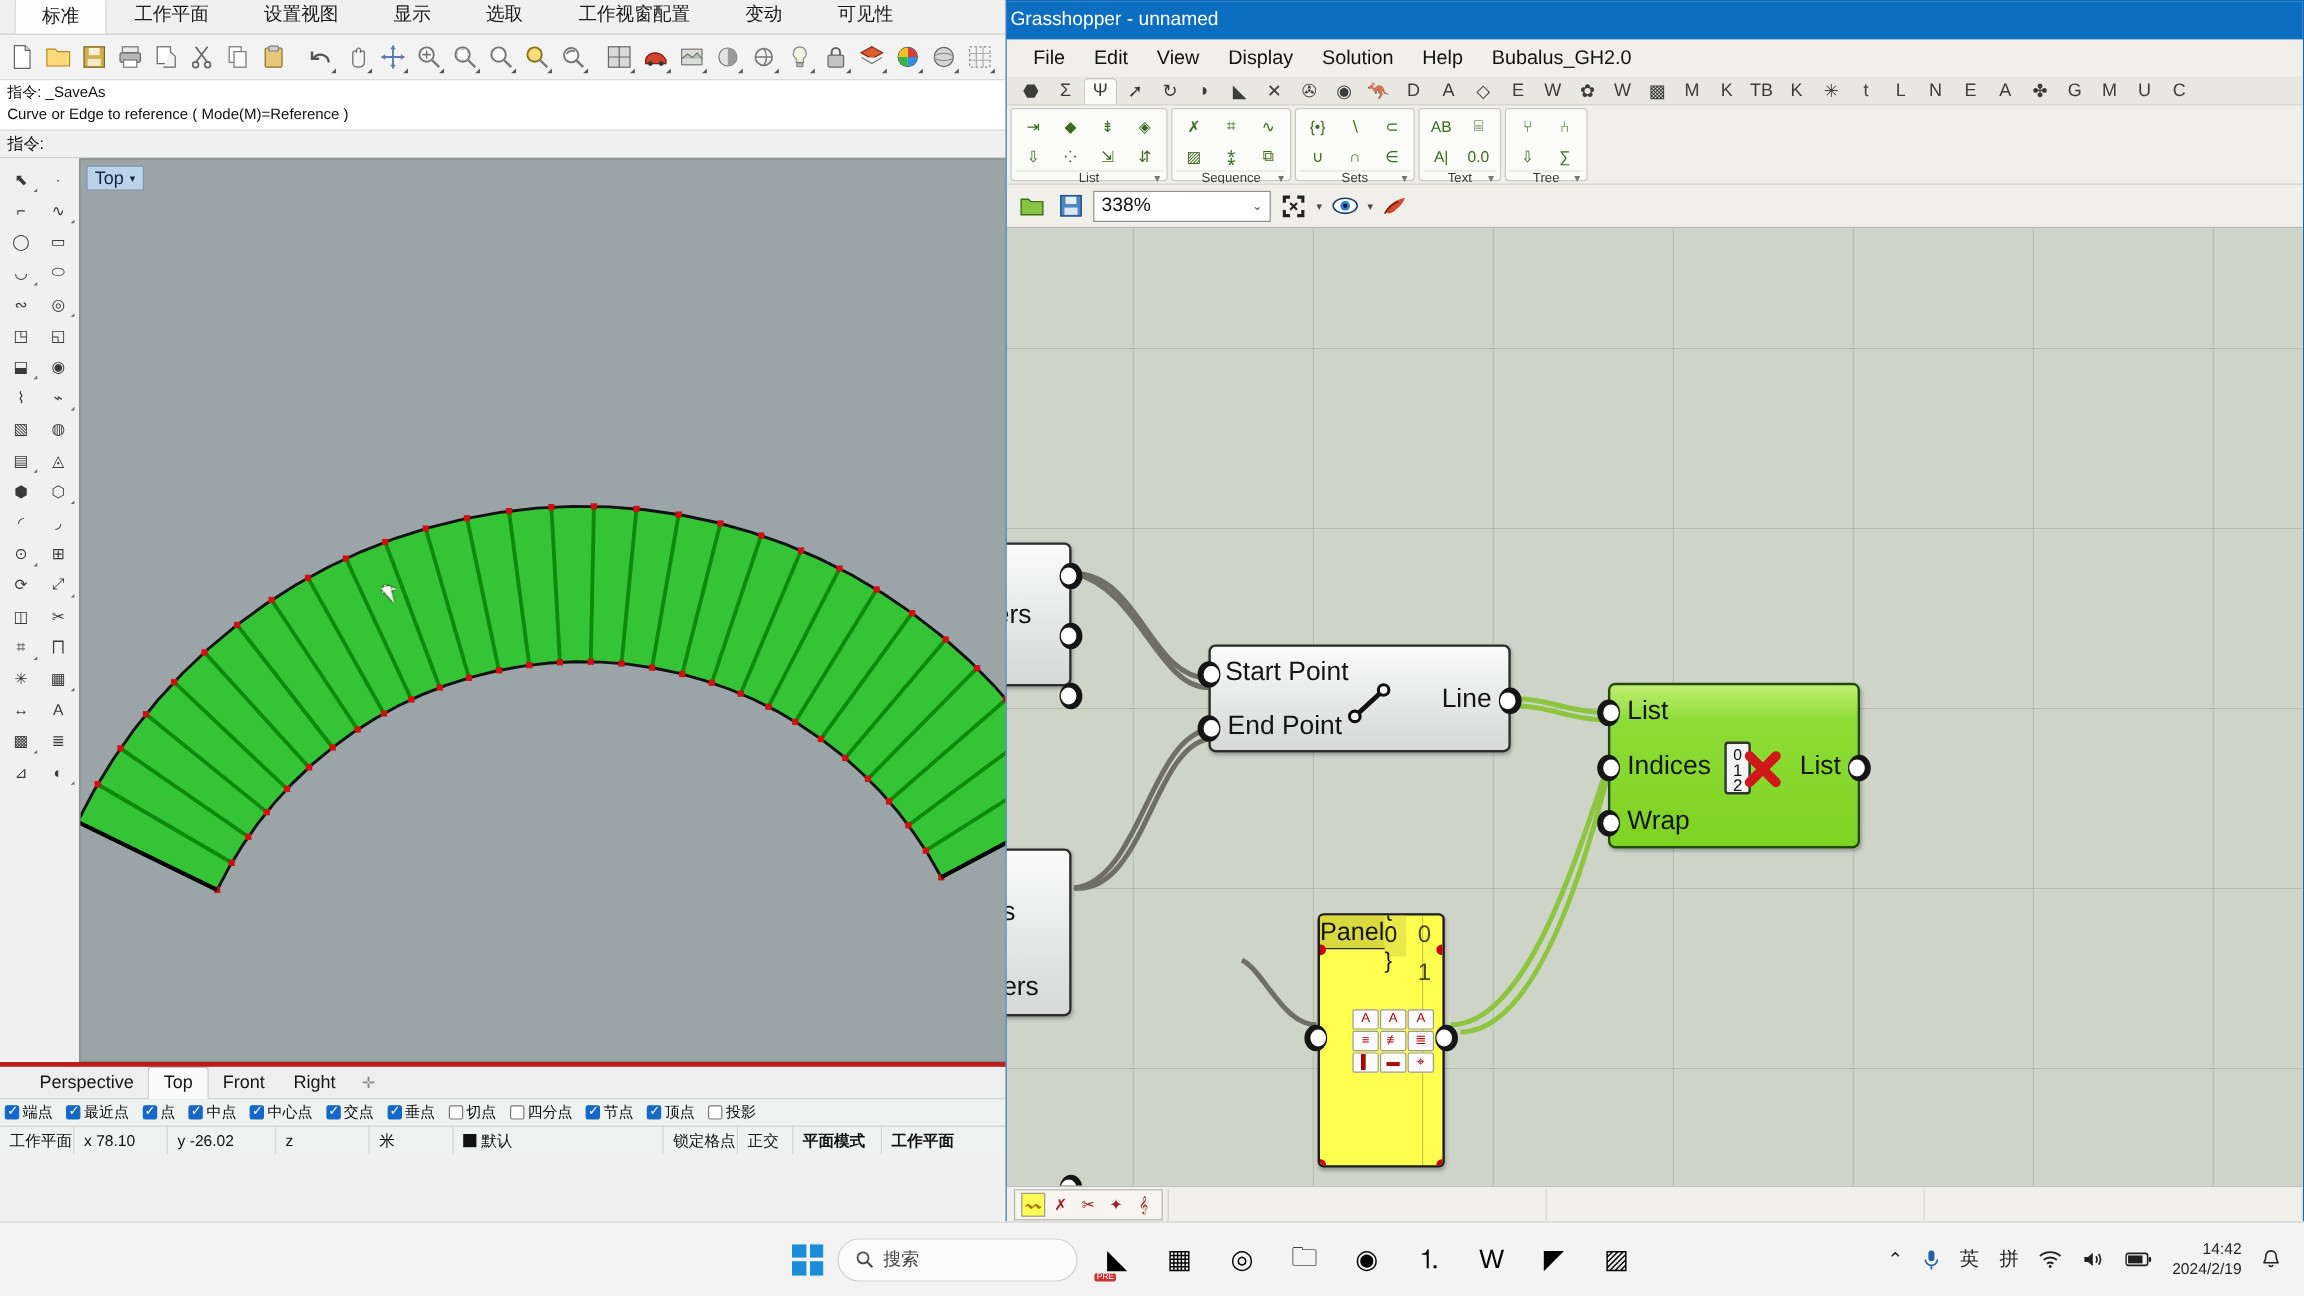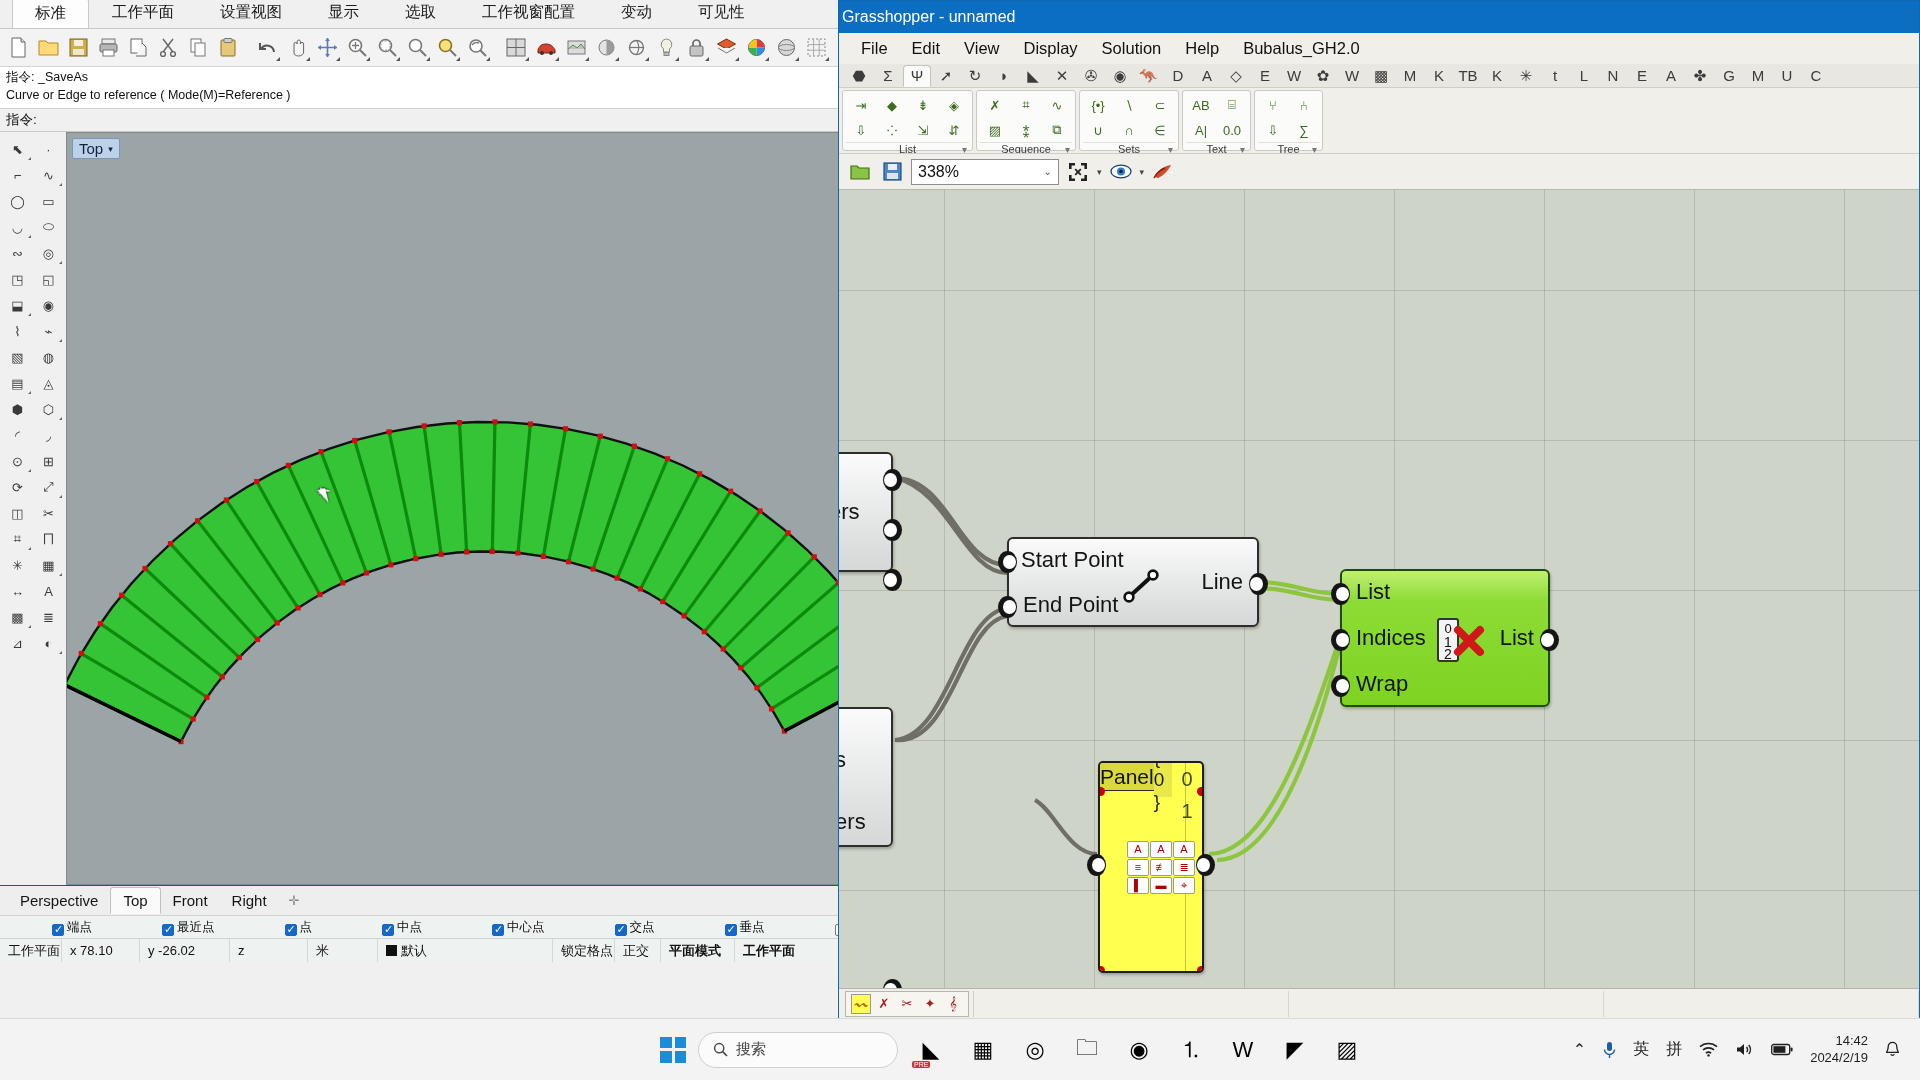--- a/index.html
+++ b/index.html
@@ -117,34 +117,34 @@
     border-right: 0 solid transparent; transform: rotate(18deg);
     filter: drop-shadow(0 0 1px #000);
   }
   .vp-cursor::after {
     content:""; position:absolute; left:0; top:0; width:0; height:0;
     border-left: 8px solid transparent; border-top: 15px solid #fff;
     transform: rotate(-14deg); filter: drop-shadow(0 0 1px #000);
   }
 
   .rh-viewtabs {
-    height: 30px; background: #eeeeee; border-top: 1px solid #b91c1c;
-    display: flex; align-items: center; padding-left: 8px; gap: 0;
+    height: 30px; background: #eeeeee; border-top: 4px solid #b91c1c;
+    display: flex; align-items: center; padding-left: 21px; gap: 0;
   }
   .vt {
     font-size: 15px; color: #151515; padding: 4px 12px; white-space: nowrap;
   }
   .vt.active { background: #fafafa; border: 1px solid #c0c0c0; border-bottom-color: #fafafa; border-radius: 3px 3px 0 0; }
   .vt-plus { font-size: 13px; color: #888; padding-left: 10px; }
 
   .rh-osnap {
     height: 23px; background: #eef2f1; border-top: 1px solid #cdd4d3;
     display: flex; align-items: center; padding-left: 4px; gap: 1px; overflow: hidden;
   }
-  .os-item { display: flex; align-items: flex-end; gap: 3px; font-size: 12.5px; color: #0d0d0d; padding-right: 21px; white-space: nowrap; margin-left: 48px;}
+  .os-item { display: flex; align-items: center; gap: 3px; font-size: 12.5px; color: #0d0d0d; padding-right: 10px; white-space: nowrap;}
   .os-box {
     width: 12px; height: 12px; border: 1px solid #7a7a7a; background: #fff;
     border-radius: 2px; flex: none; position: relative;
   }
   .os-box.on { background: #1668c8; border-color: #1668c8; }
   .os-box.on::after {
     content:"✓"; position:absolute; left: 1px; top: -2px;
     font-size: 11px; color:#fff; line-height:13px;
   }
   .rh-statusbar {

